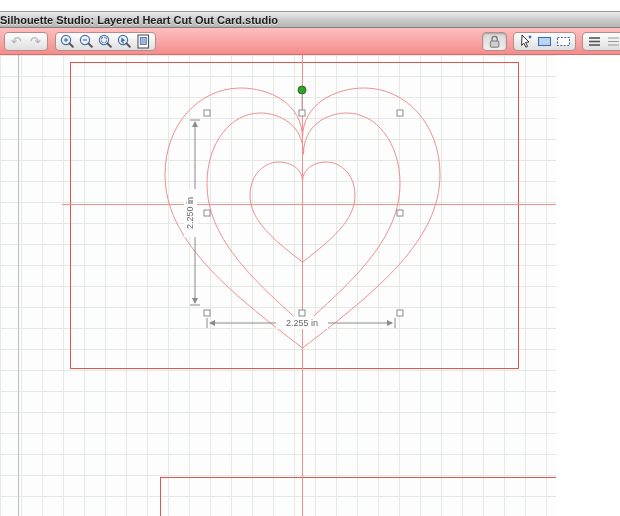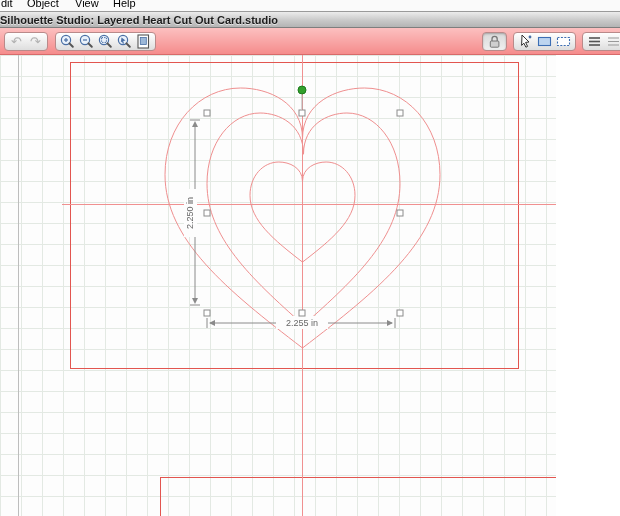--- a/index.html
+++ b/index.html
@@ -66,26 +66,20 @@
   .h-cross{position:absolute;left:62px;top:149px;width:506px;height:1px;background:#f09090;}
   .v-cross{position:absolute;left:302px;top:0;width:1px;height:100%;background:#f09090;}
   .overlay{position:absolute;left:0;top:0;pointer-events:none;}
   .dim-text{font-family:"Liberation Sans",sans-serif;font-size:9px;fill:#666;}
 </style>
 </head>
 <body>
 
 <div class="app">
 
-  <div class="menu-bar">
-    <span class="menu-item mi-0">dit</span>
-    <span class="menu-item mi-1">Object</span>
-    <span class="menu-item mi-2">View</span>
-    <span class="menu-item mi-3">Help</span>
-  </div>
 
   <div class="title-bar">
     <span class="title-text">Silhouette Studio: Layered Heart Cut Out Card.studio</span>
   </div>
 
   <div class="toolbar">
     <div class="tb-left">
       <div class="tb-group">
         <button class="tb-btn">
           <span class="glyph">↶</span>

